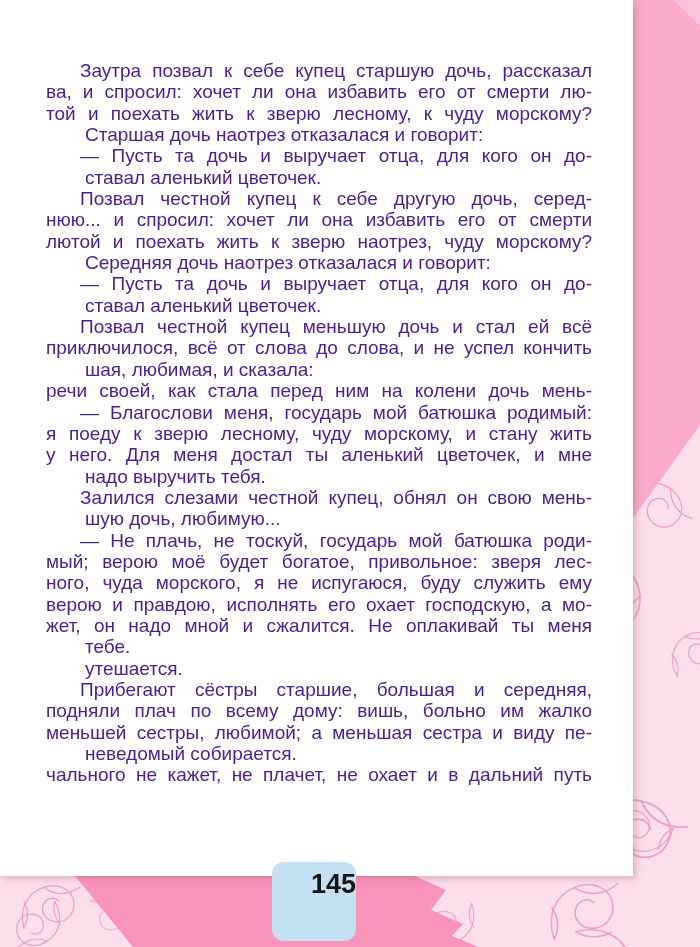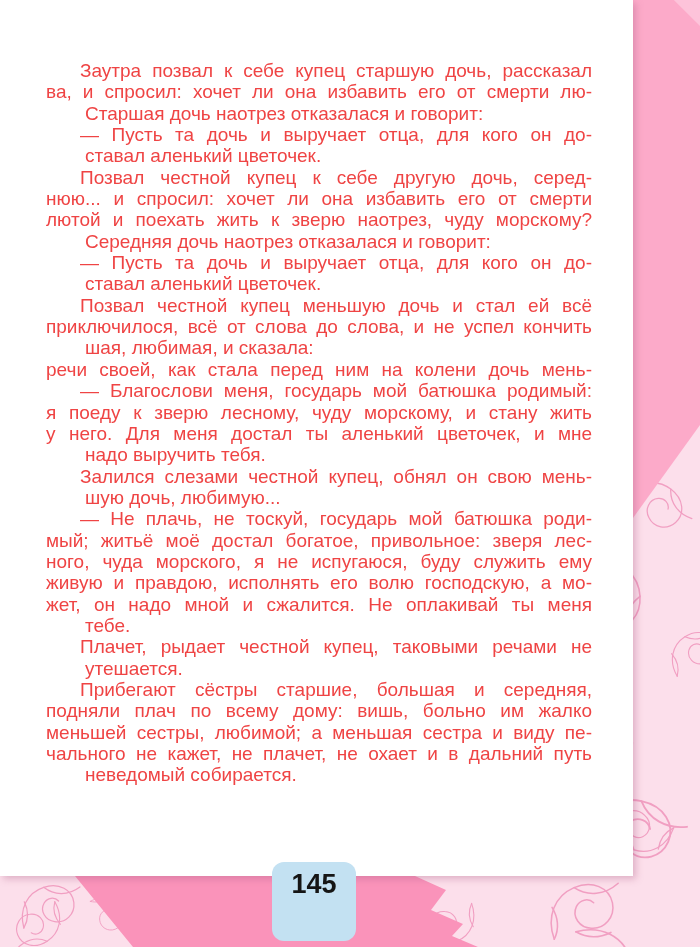--- a/index.html
+++ b/index.html
@@ -28,30 +28,30 @@
     clip-path:polygon(75px 0,415px 0,446px 14px,431px 34px,463px 48px,452px 60px,478px 71px,133px 71px);
   }
   
   .white-page{
     position:absolute;left:0;top:0;width:633px;height:876px;
     background:#ffffff;
     box-shadow:3px 3px 7px rgba(170,90,130,0.35);
   }
   .text-block{
     position:absolute;left:46px;top:60px;width:546px;
-    color:#ef4444;font-size:19px;line-height:21.35px;
+    color:#4c1d95;font-size:19px;line-height:21.35px;
   }
   .text-block .par{margin:0;}
   .line{text-align:justify;text-align-last:justify;white-space:normal;}
   .line.first{text-indent:34px;}
   .line.last{text-align-last:auto;margin-left:39px;}
   .page-badge{
     position:absolute;left:272px;top:862px;width:84px;height:79px;
     background:#c3e1f2;border-radius:12px;box-sizing:border-box;
-    text-align:center;padding-top:7px;
+    text-align:right;padding-top:7px;
     font-weight:bold;font-size:27px;color:#151515;
   }
 </style>
 </head>
 <body>
 
 <div class="deco-base"></div>
 
 <svg class="ornaments" width="700" height="947" viewBox="0 0 700 947" stroke="#f19fc2" stroke-width="1.4" fill="none" stroke-linecap="round">
   <defs>
@@ -78,20 +78,21 @@
 <div class="strip-dark"></div>
 <div class="strip-corner"></div>
 <div class="bar-wave"></div>
 
 <div class="white-page"></div>
 
 <div class="text-block">
     <div class="par">
       <div class="line first">Заутра позвал к себе купец старшую дочь, рассказал</div>
       <div class="line">ва, и спросил: хочет ли она избавить его от смерти лю-</div>
+      <div class="line">той и поехать жить к зверю лесному, к чуду морскому?</div>
       <div class="line last">Старшая дочь наотрез отказалася и говорит:</div>
     </div>
     <div class="par">
       <div class="line first">— Пусть та дочь и выручает отца, для кого он до-</div>
       <div class="line last">ставал аленький цветочек.</div>
     </div>
     <div class="par">
       <div class="line first">Позвал честной купец к себе другую дочь, серед-</div>
       <div class="line">нюю... и спросил: хочет ли она избавить его от смерти</div>
       <div class="line">лютой и поехать жить к зверю наотрез, чуду морскому?</div>
@@ -112,34 +113,33 @@
       <div class="line">я поеду к зверю лесному, чуду морскому, и стану жить</div>
       <div class="line">у него. Для меня достал ты аленький цветочек, и мне</div>
       <div class="line last">надо выручить тебя.</div>
     </div>
     <div class="par">
       <div class="line first">Залился слезами честной купец, обнял он свою мень-</div>
       <div class="line last">шую дочь, любимую...</div>
     </div>
     <div class="par">
       <div class="line first">— Не плачь, не тоскуй, государь мой батюшка роди-</div>
-      <div class="line">мый; житьё моё достал богатое, привольное: зверя лес-</div>
+      <div class="line">мый; верою моё будет богатое, привольное: зверя лес-</div>
       <div class="line">ного, чуда морского, я не испугаюся, буду служить ему</div>
-      <div class="line">живую и правдою, исполнять его волю господскую, а мо-</div>
+      <div class="line">верою и правдою, исполнять его охает господскую, а мо-</div>
       <div class="line">жет, он надо мной и сжалится. Не оплакивай ты меня</div>
       <div class="line last">тебе.</div>
     </div>
     <div class="par">
-      <div class="line first">Плачет, рыдает честной купец, таковыми речами не</div>
       <div class="line last">утешается.</div>
     </div>
     <div class="par">
       <div class="line first">Прибегают сёстры старшие, большая и середняя,</div>
       <div class="line">подняли плач по всему дому: вишь, больно им жалко</div>
       <div class="line">меньшей сестры, любимой; а меньшая сестра и виду пе-</div>
+      <div class="line last">неведомый собирается.</div>
       <div class="line">чального не кажет, не плачет, не охает и в дальний путь</div>
-      <div class="line last">неведомый собирается.</div>
     </div>
   </div>
 
 <div class="page-badge">
   <span>145</span>
 </div>
 
 </body></html>

